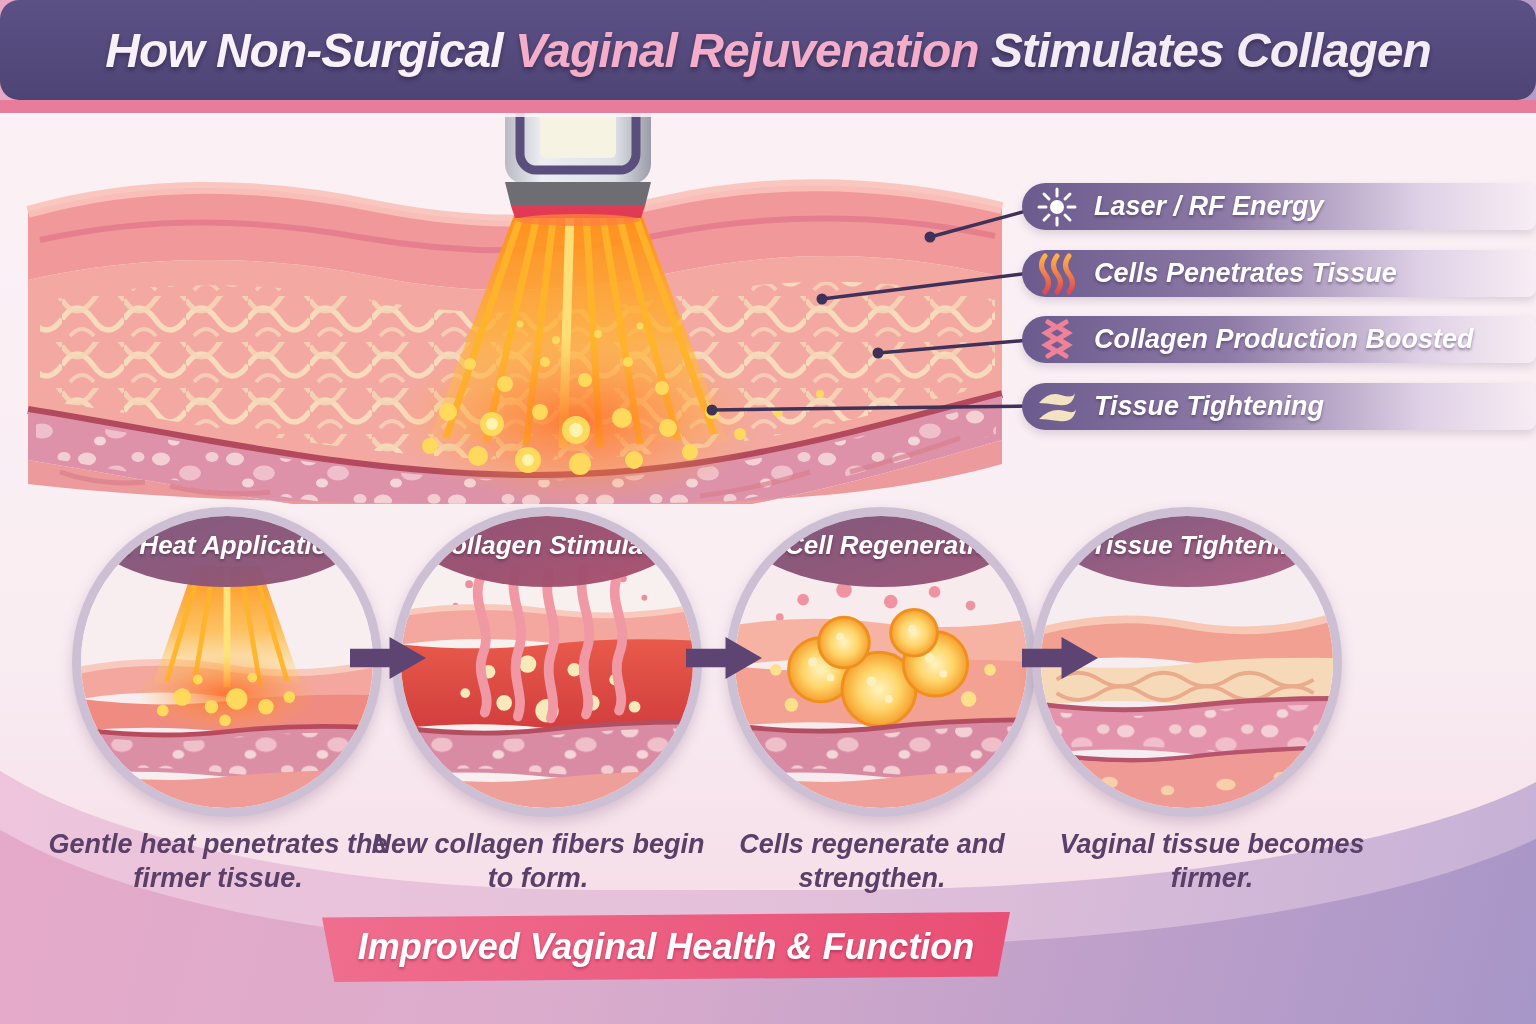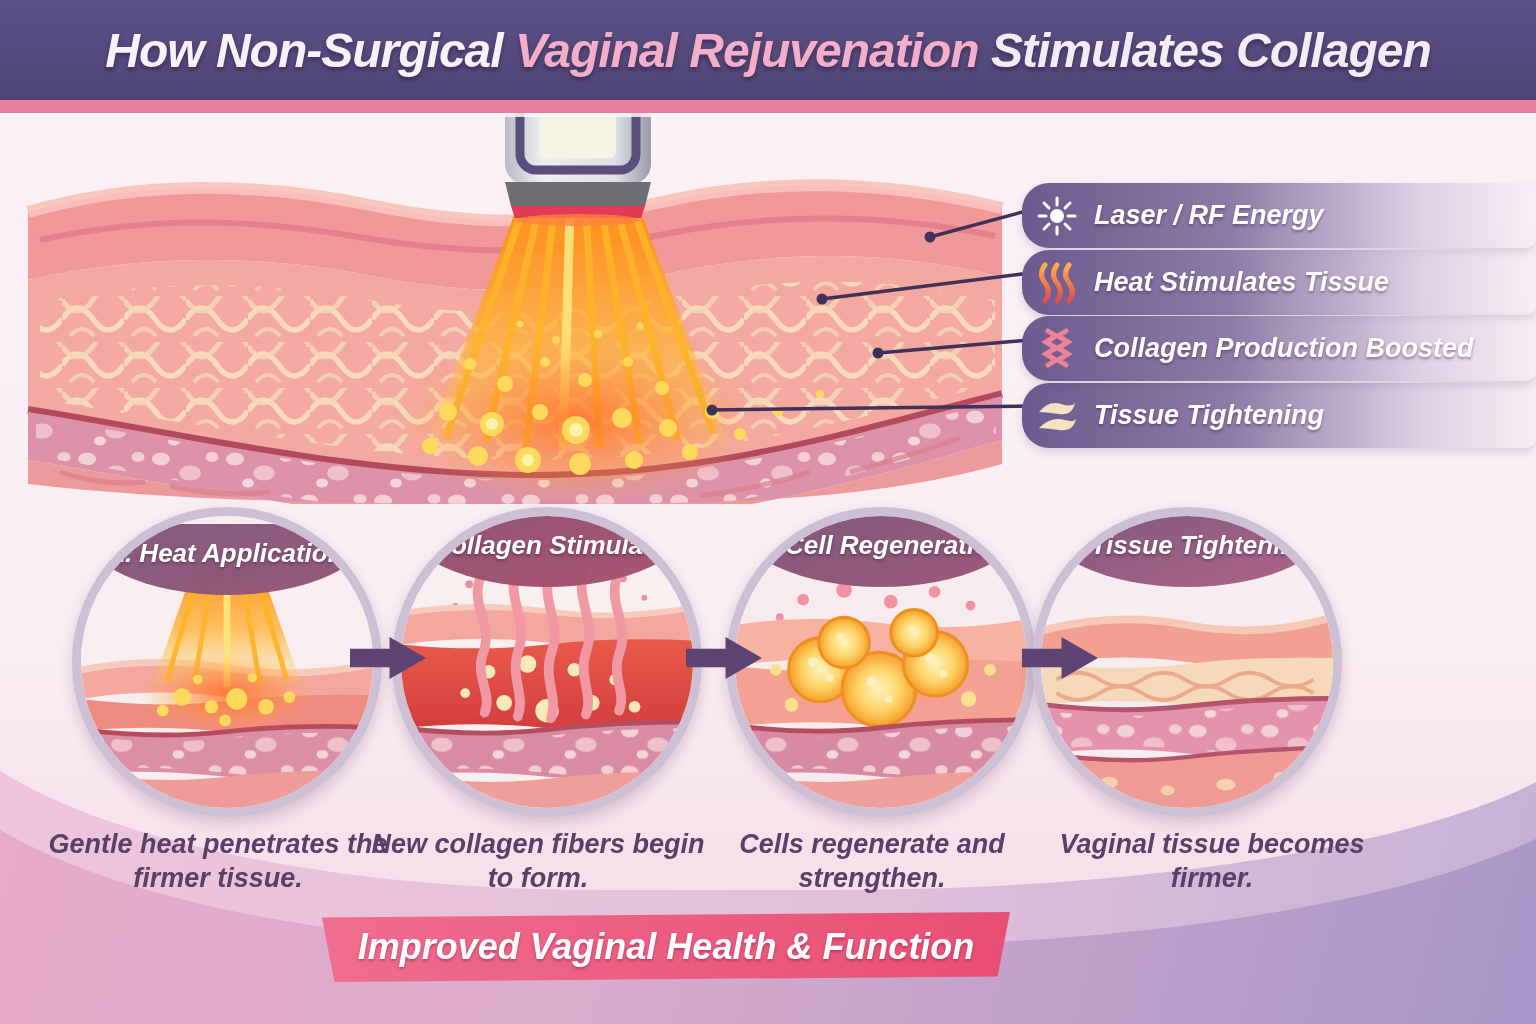--- a/index.html
+++ b/index.html
@@ -9,32 +9,32 @@
   
   .bg-band{position:absolute;left:-90px;right:-90px;top:100px;height:846px;
     background:linear-gradient(100deg,#f0c6dc 0%,#e3c0da 55%,#c2b0d6 100%);
     border-radius:0 0 46% 40% / 0 0 200px 230px;}
   .panel{position:absolute;left:-70px;right:-70px;top:100px;height:790px;
     background:linear-gradient(180deg,#fbf1f5 0%,#f9edf2 70%,#f6dfe9 100%);
     border-radius:0 0 46% 40% / 0 0 185px 215px;}
   
   .banner{position:absolute;left:0;top:0;width:100%;height:100px;
     background:linear-gradient(180deg,#5c5186 0%,#4e4474 100%);
-    display:flex;align-items:center;justify-content:center;z-index:30;}
+    display:flex;align-items:center;justify-content:center;z-index:30;border-radius:19px;}
   .stripe{position:absolute;left:0;top:100px;width:100%;height:13px;background:#e87c9b;z-index:30;}
   .stripe2{position:absolute;left:0;top:113px;width:100%;height:4px;background:#fff6f9;opacity:.85;z-index:30;}
   .title{font-size:48px;font-weight:bold;font-style:italic;letter-spacing:-1px;
     text-shadow:0 3px 4px rgba(30,20,50,.45);white-space:nowrap;}
   .title .t1{color:#f8f2f8;}
   .title .t2{color:#f5aec9;}
   .title .t3{color:#f3ecf4;font-weight:600;}
   
   .main-illu{position:absolute;left:0;top:112px;width:1030px;height:392px;z-index:10;}
   
-  .legend-item{position:absolute;left:1022px;width:514px;height:65px;z-index:20;
+  .legend-item{position:absolute;left:1022px;width:514px;height:47px;z-index:20;
     display:flex;align-items:center;gap:14px;padding-left:12px;box-sizing:border-box;
     border-radius:27px 10px 10px 27px;
     background:linear-gradient(to right,#6b5a8d 0%,#8d7aa6 40%,rgba(201,184,219,.55) 78%,rgba(236,226,242,.18) 100%);
     box-shadow:0 4px 8px rgba(90,60,110,.18);}
   .legend-text{color:#ffffff;font-size:27px;font-weight:bold;font-style:italic;
     text-shadow:0 2px 3px rgba(60,40,80,.5);white-space:nowrap;}
   .legend-icon{width:46px;height:46px;flex:0 0 46px;display:flex;align-items:center;justify-content:center;}
   
   .circle{position:absolute;top:507px;width:292px;height:292px;border-radius:50%;
     border:9px solid #cdc0d4;background:#f7edf0;overflow:hidden;z-index:10;
@@ -232,21 +232,21 @@
   <div class="legend-item" style="top:250px">
     <span class="legend-icon">
       <svg width="40" height="44" viewBox="0 0 40 44">
         <g stroke="url(#heatGrad)" stroke-width="5" fill="none" stroke-linecap="round">
           <path d="M8,4 q-7,9 0,18 q7,9 0,18"></path>
           <path d="M20,4 q-7,9 0,18 q7,9 0,18"></path>
           <path d="M32,4 q-7,9 0,18 q7,9 0,18"></path>
         </g>
       </svg>
     </span>
-    <span class="legend-text">Heat Stimulates Tissue</span>
+    <span class="legend-text">Cells Penetrates Tissue</span>
   </div>
   <div class="legend-item" style="top:383px">
     <span class="legend-icon">
       <svg width="44" height="40" viewBox="0 0 44 40">
         <path d="M4,16 Q14,4 26,8 Q38,12 40,6 Q38,20 24,18 Q10,16 4,16 Z" fill="#f4e3c3"></path>
         <path d="M4,32 Q16,20 30,24 Q40,27 41,22 Q39,36 24,34 Q10,32 4,32 Z" fill="#f4e3c3"></path>
       </svg>
     </span>
     <span class="legend-text">Tissue Tightening</span>
   </div>
@@ -286,21 +286,21 @@
           <circle cx="134" cy="196" r="7"></circle>
           <circle cx="160" cy="188" r="11"></circle>
         <circle cx="190" cy="196" r="8"></circle>
           <circle cx="120" cy="168" r="5"></circle>
           <circle cx="176" cy="166" r="5"></circle>
         <circle cx="84" cy="200" r="6"></circle>
           <circle cx="214" cy="186" r="6"></circle>
           <circle cx="148" cy="210" r="6"></circle>
       </g>
     </svg>
-    <div class="step-title" style="background:linear-gradient(160deg,rgba(124,87,124,.97),rgba(150,84,118,.97));padding:14px 0 26px;top:8px;border-radius:0 0 50% 50%/0 0 68px 68px;">1. Heat Application</div>
+    <div class="step-title" style="background:linear-gradient(160deg,rgba(124,87,124,.97),rgba(150,84,118,.97));padding:14px 0 26px;top:0;border-radius:0 0 50% 50%/0 0 68px 68px;">1. Heat Application</div>
   </div>
 
   <div class="circle" style="left:392px">
     <svg width="292" height="292" viewBox="0 0 300 300">
       <rect width="300" height="300" fill="#f8f0ee"></rect>
       <g fill="#eb8f9f">
           <circle cx="70" cy="70" r="4"></circle>
           <circle cx="228" cy="64" r="4"></circle>
           <circle cx="250" cy="84" r="3"></circle>
           <circle cx="56" cy="92" r="3"></circle>

